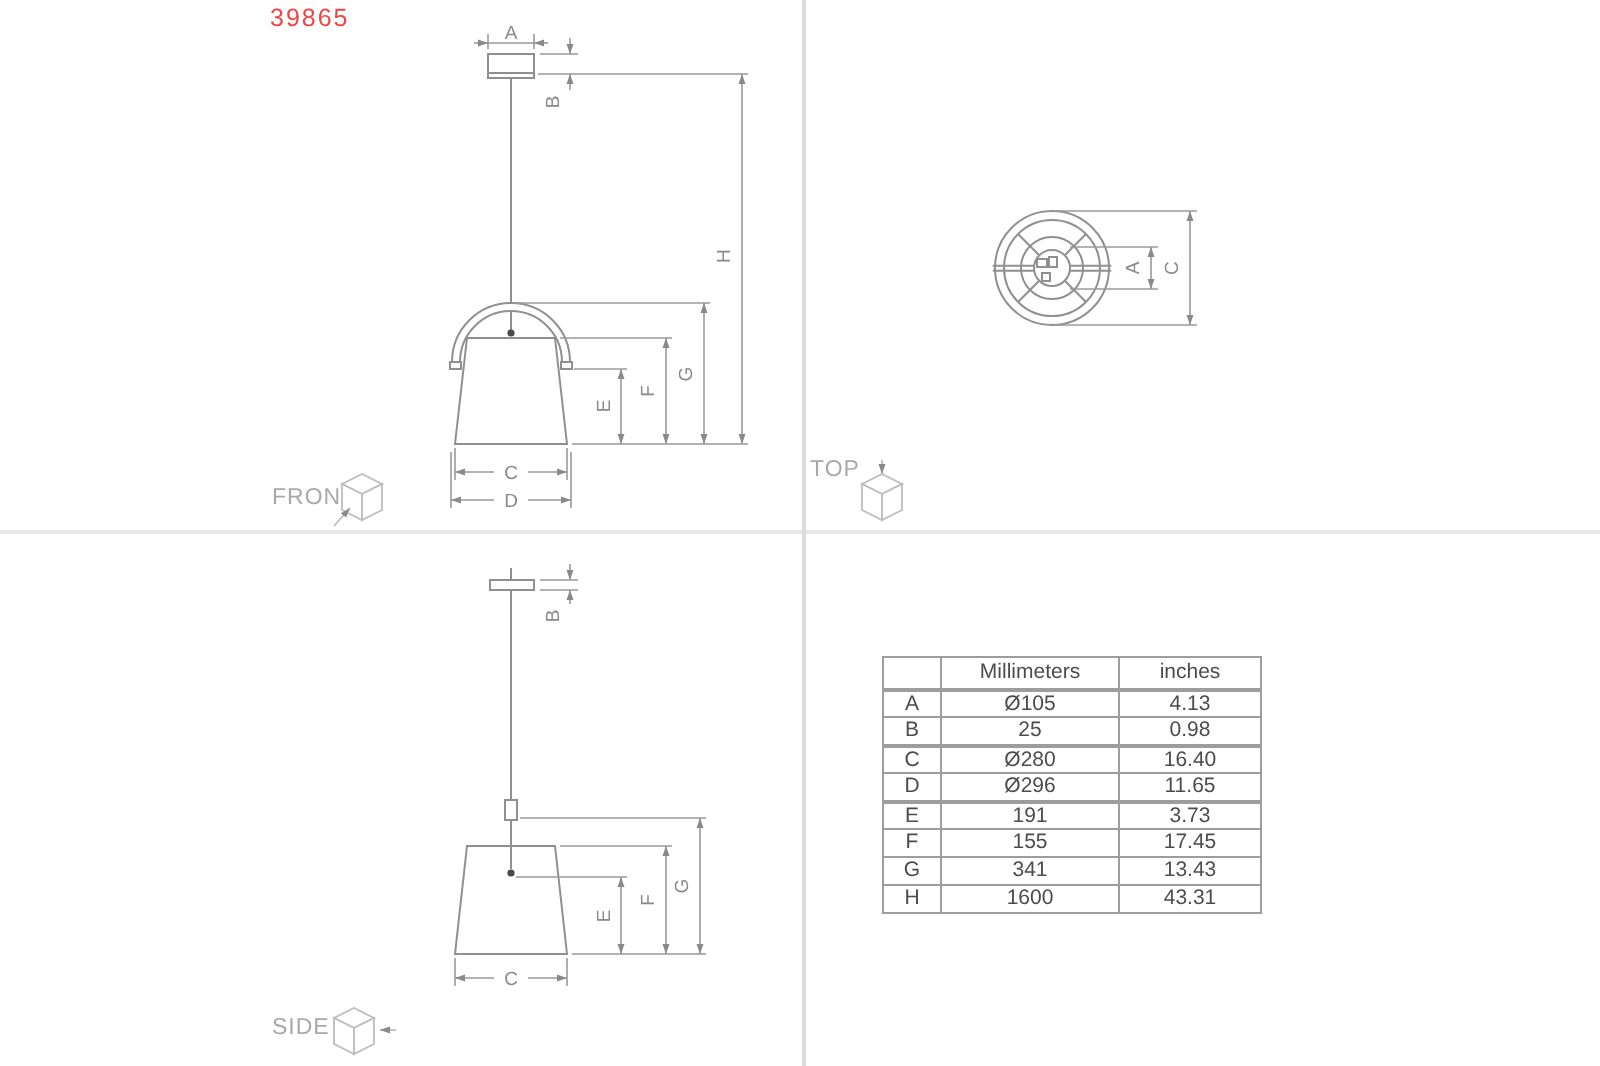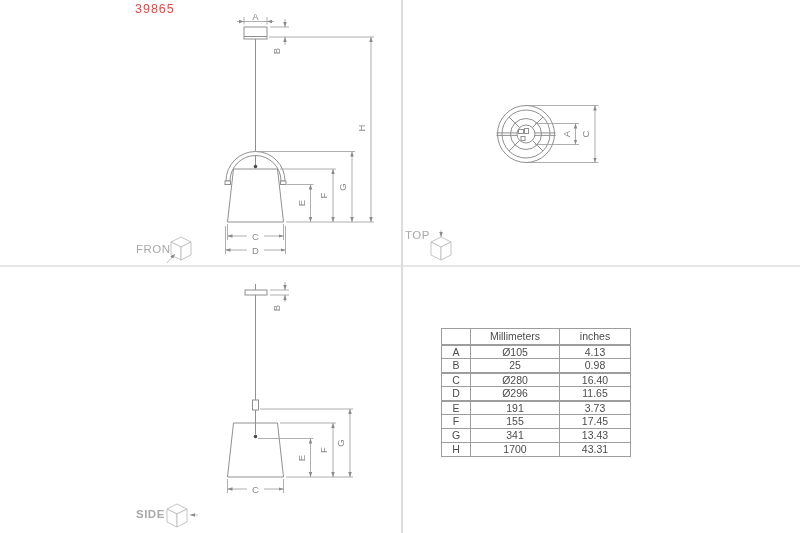--- a/index.html
+++ b/index.html
@@ -15,21 +15,21 @@
   .divider-v { position:absolute; left:401px; top:0; width:1.5px; height:533px; background:#dcdcdc; }
   #product-code {
     position:absolute; left:135px; top:2px;
     font-size:12.5px; letter-spacing:1px; color:#ef4444;
   }
   .view-label {
     position:absolute; font-size:11.5px; letter-spacing:0.5px; color:#a9a9a9;
   }
   #front-label { left:136px; top:243px; }
   #top-label   { left:405px; top:229px; }
-  #side-label  { left:136px; top:508px;font-weight:bold; }
+  #side-label  { left:136px; top:508px; }
   #drawing-svg { position:absolute; left:0; top:0; }
   
   #dim-table-wrap { position:absolute; left:441px; top:328px; }
   table { border-collapse:collapse; table-layout:fixed; width:189px; background:#fff; }
   th, td {
     border:1px solid #9d9d9d;
     font-size:10.5px; font-weight:normal; color:#4c4c4c;
     text-align:center; vertical-align:middle;
     height:14px; line-height:1; padding:1px 2px;
   }
@@ -254,20 +254,20 @@
           <td>155</td>
           <td>17.45</td>
         </tr>
         <tr>
           <td>G</td>
           <td>341</td>
           <td>13.43</td>
         </tr>
         <tr>
           <td>H</td>
-          <td>1700</td>
+          <td>1600</td>
           <td>43.31</td>
         </tr>
       </tbody>
     </table>
   </div>
 
 </div>
 
 </body></html>

